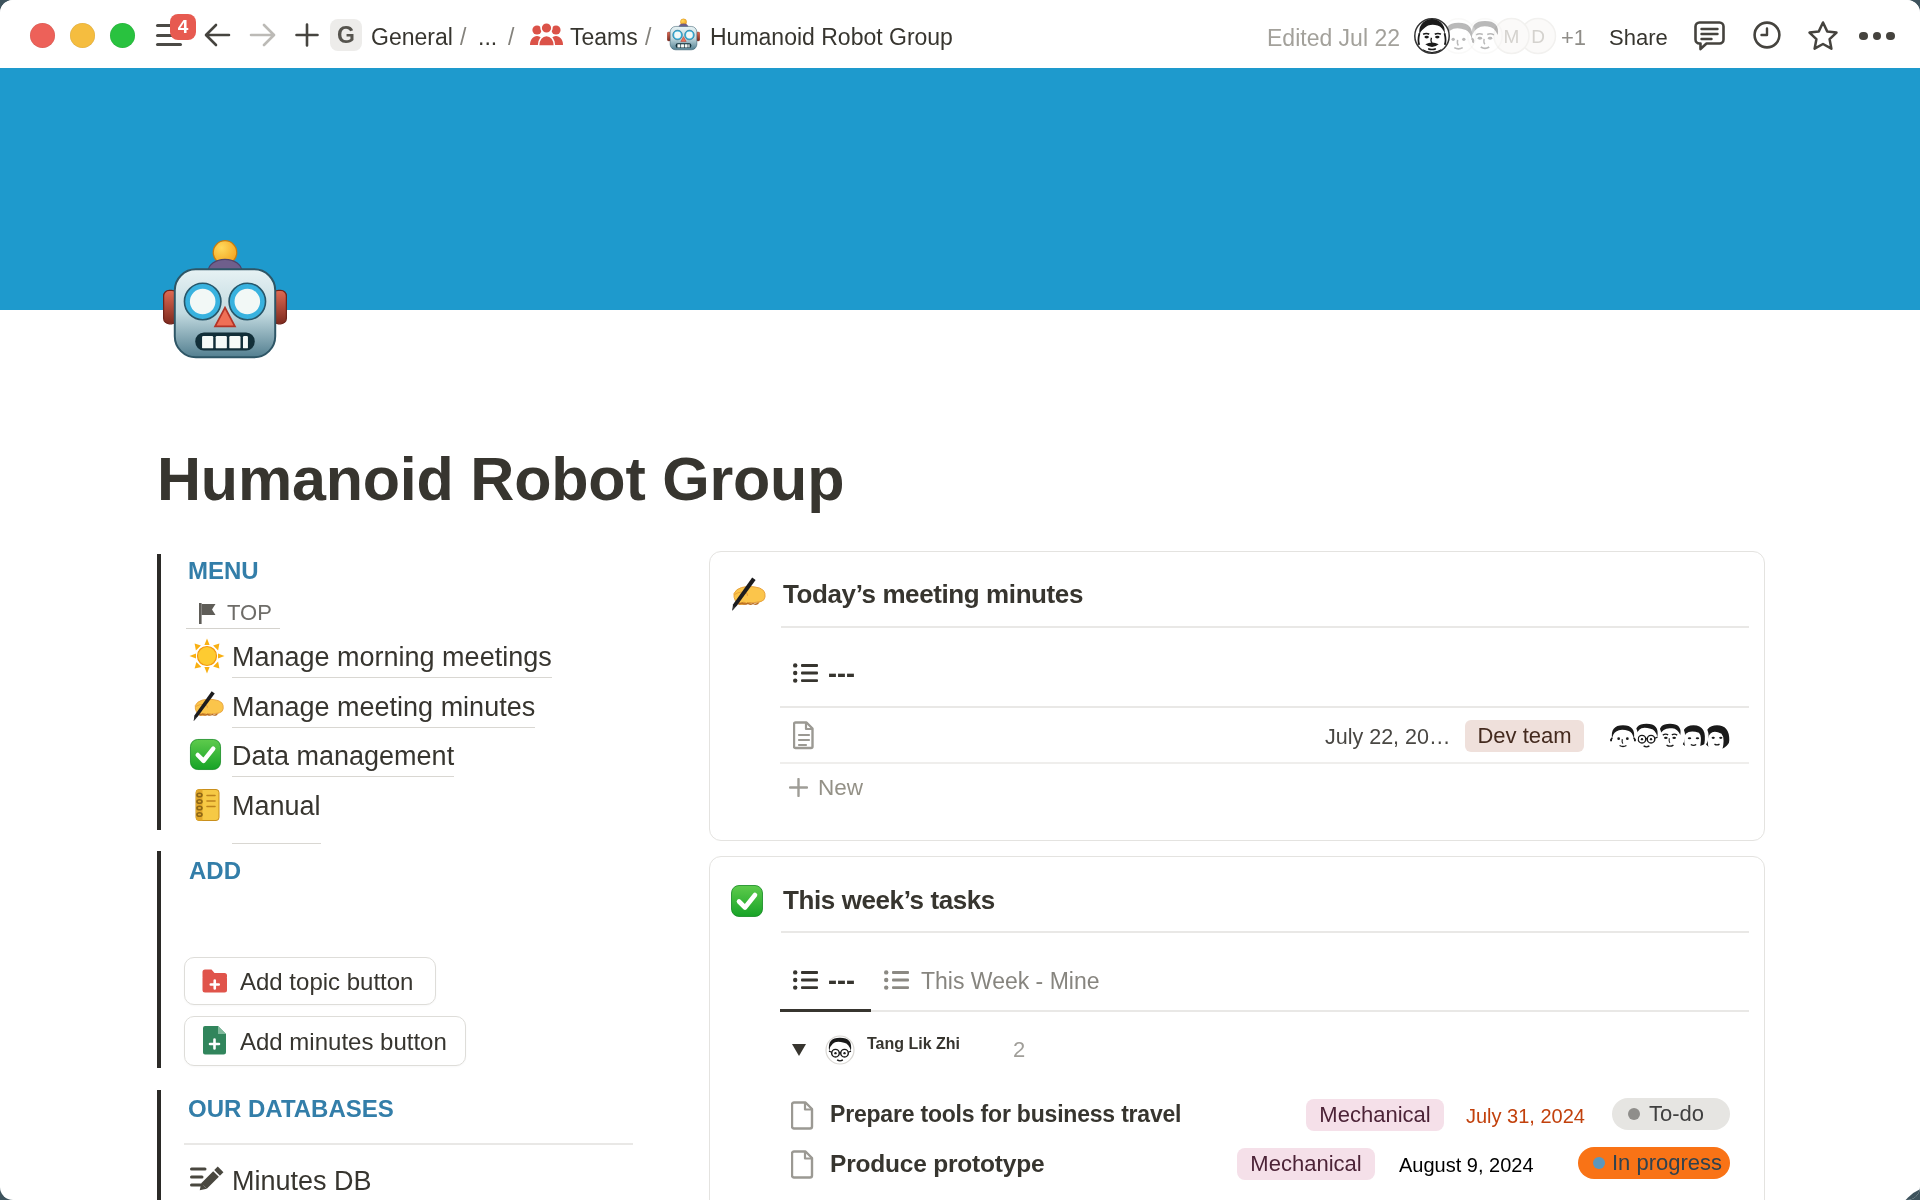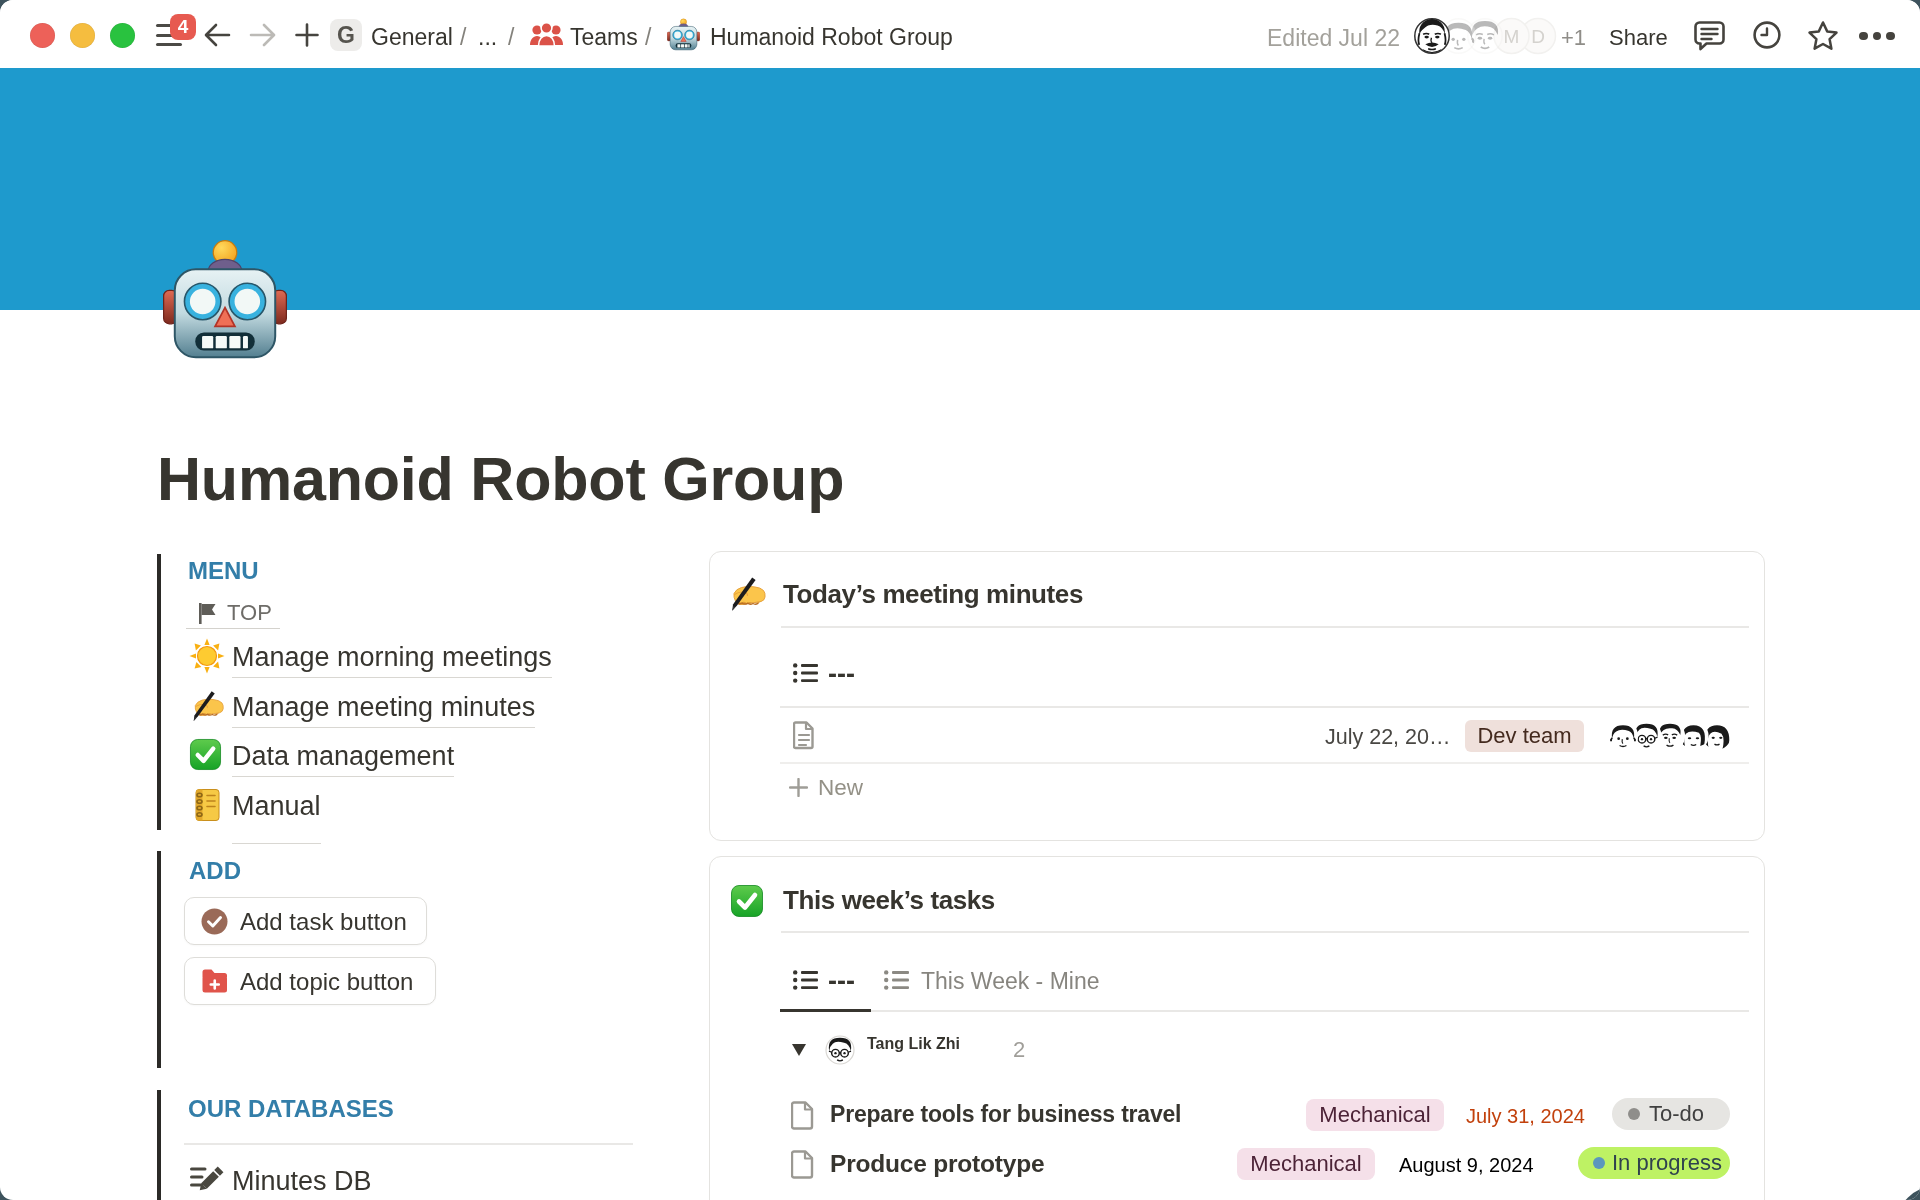--- a/index.html
+++ b/index.html
@@ -283,34 +283,35 @@
 <ellipse cx="10.5" cy="27.5" rx="2.5" ry="1.8"></ellipse>
 </g>
 </svg>
       </div>
     <div class="abs dark" style="left:43px;top:2px;font-size:27px;border-bottom:1.5px solid #D9D7D2;padding-bottom:21px;">Manual</div>
   </div>
 
   <div class="abs" style="left:157px;top:851px;width:4px;height:217px;background:#2B2A27;"></div>
   <div class="abs" style="left:189px;top:857px;font-size:24px;font-weight:700;color:#337EA9;">ADD</div>
 
-  <div class="abs" style="left:184px;top:897px;width:243px;height:48px;border:1.5px solid #DEDDD9;border-radius:10px;background:#fff;box-shadow:0 1px 2px rgba(0,0,0,0.03);">
-    <svg class="abs" style="left:16px;top:10px;" width="27" height="27" viewBox="0 0 27 27">
-      <circle cx="13.5" cy="13.5" r="13" fill="#9A6A58"></circle>
-      <path d="M7.5 13.8 L11.8 18 L19.5 9.5" stroke="#fff" stroke-width="3" fill="none" stroke-linecap="round" stroke-linejoin="round"></path>
-    </svg>
-    <div class="abs dark" style="left:55px;top:10px;font-size:24px;font-weight:500;">Add task button</div>
-  </div>
   <div class="abs" style="left:184px;top:957px;width:252px;height:48px;border:1.5px solid #DEDDD9;border-radius:10px;background:#fff;box-shadow:0 1px 2px rgba(0,0,0,0.03);">
     <svg class="abs" style="left:16px;top:10px;" width="27" height="26" viewBox="0 0 27 26">
       <path d="M1.5 4 a2.5 2.5 0 0 1 2.5 -2.5 h6.5 l3 3.5 h10 a2.5 2.5 0 0 1 2.5 2.5 v2 h-24.5 z" fill="#E0544B"></path>
       <rect x="1.5" y="8" width="24.5" height="16.5" rx="2.5" fill="#E0544B"></rect>
       <path d="M13.75 12.5 v8 M9.75 16.5 h8" stroke="#fff" stroke-width="2.6" stroke-linecap="round"></path>
     </svg>
     <div class="abs dark" style="left:55px;top:10px;font-size:24px;font-weight:500;">Add topic button</div>
+  </div>
+  <div class="abs" style="left:184px;top:1016px;width:282px;height:50px;border:1.5px solid #DEDDD9;border-radius:10px;background:#fff;box-shadow:0 1px 2px rgba(0,0,0,0.03);">
+    <svg class="abs" style="left:18px;top:9px;" width="23" height="29" viewBox="0 0 23 29">
+      <path d="M2 0 h13 l8 8 v18 a2.5 2.5 0 0 1 -2.5 2.5 h-18.5 a2 2 0 0 1 -2 -2 v-24.5 a2 2 0 0 1 2 -2 z" fill="#31855C"></path>
+      <path d="M15 0 l8 8 h-8 z" fill="#7FB99B"></path>
+      <path d="M11.5 13.5 v9 M7 18 h9" stroke="#fff" stroke-width="2.6" stroke-linecap="round"></path>
+    </svg>
+    <div class="abs dark" style="left:55px;top:11px;font-size:24px;font-weight:500;">Add minutes button</div>
   </div>
 
   <div class="abs" style="left:157px;top:1090px;width:4px;height:110px;background:#2B2A27;"></div>
   <div class="abs" style="left:188px;top:1095px;font-size:24px;font-weight:700;color:#337EA9;">OUR DATABASES</div>
   <div class="abs" style="left:184px;top:1143px;width:449px;height:1.5px;background:#E9E8E6;"></div>
   <div class="abs" style="left:190px;top:1164px;">
     <svg width="34" height="32" viewBox="0 0 34 32">
       <g stroke="#49473F" stroke-width="3" stroke-linecap="round">
         <path d="M1.5 5 H15"></path>
           <path d="M1.5 13 H12"></path>
@@ -528,20 +529,20 @@
     <div class="abs" style="left:16px;top:10px;width:12px;height:12px;border-radius:50%;background:#8F8E8B;"></div>
     <div class="abs" style="left:37px;top:3px;font-size:22px;color:#404040;">To-do</div>
   </div>
   <svg class="abs" style="left:791px;top:1150px;" width="23" height="29" viewBox="0 0 23 29">
     <path d="M3 1.5 h11.5 l6.5 6.5 v17.5 a2 2 0 0 1 -2 2 h-16 a2 2 0 0 1 -2 -2 v-22 a2 2 0 0 1 2 -2 z" fill="none" stroke="#9B9993" stroke-width="2.4" stroke-linejoin="round"></path>
     <path d="M14 1.5 v7 h7.5" fill="none" stroke="#9B9993" stroke-width="2.2" stroke-linejoin="round"></path>
   </svg>
   <div class="abs dark" style="left:830px;top:1149.5px;font-size:24.5px;font-weight:600;letter-spacing:-0.2px;">Produce prototype</div>
   <div class="abs" style="left:1237px;top:1148px;width:138px;height:32px;border-radius:8px;background:#F5E0E9;color:#4C2337;font-size:22px;text-align:center;line-height:32px;">Mechanical</div>
   <div class="abs" style="left:1399px;top:1154px;font-size:20px;color:#000000;">August 9, 2024</div>
-  <div class="abs" style="left:1578px;top:1147px;width:152px;height:32px;border-radius:16px;background:#bef264;">
+  <div class="abs" style="left:1578px;top:1147px;width:152px;height:32px;border-radius:16px;background:#f97316;">
     <div class="abs" style="left:15px;top:10px;width:12px;height:12px;border-radius:50%;background:#5B97BD;"></div>
     <div class="abs" style="left:34px;top:3px;font-size:22px;color:#30424E;">In progress</div>
   </div>
 
   <div class="abs" style="left:1896px;top:1186px;width:80px;height:80px;border-radius:50%;background:#3E535D;"></div>
 
 </div>
 
 </body></html>

